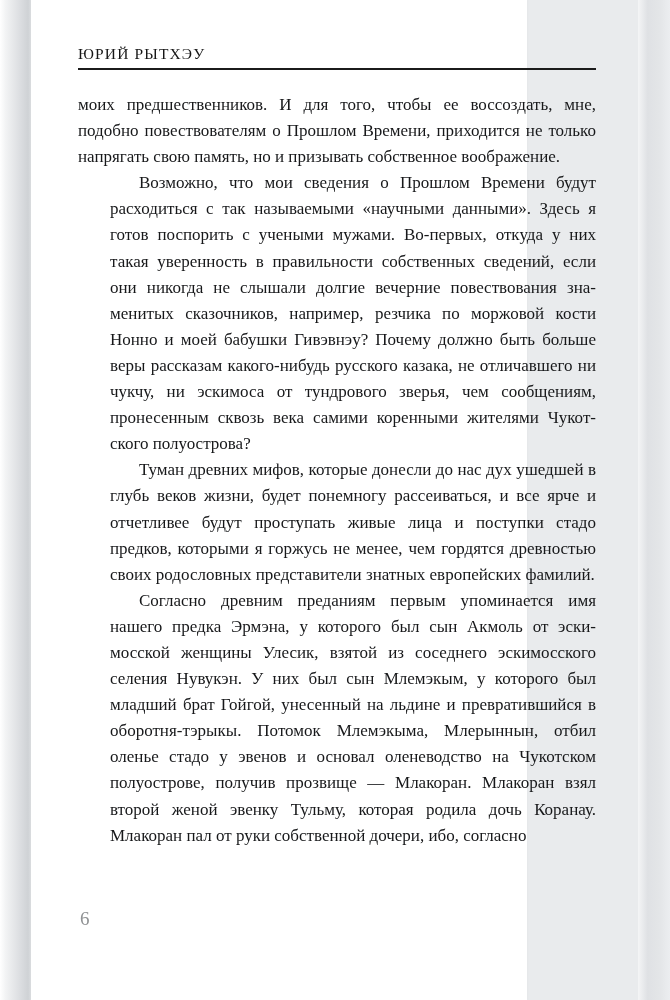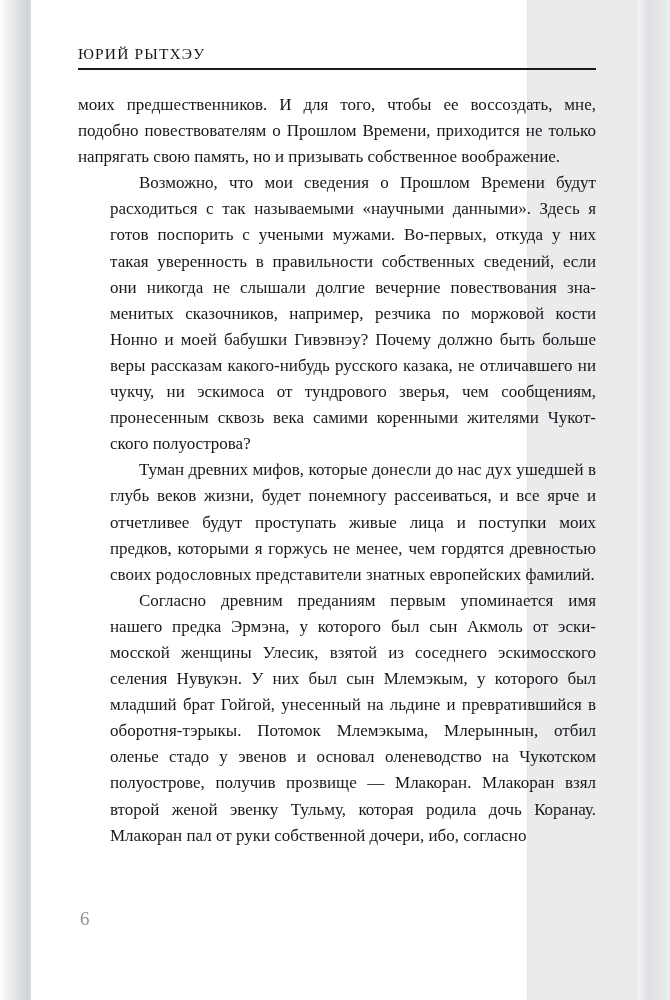--- a/index.html
+++ b/index.html
@@ -116,20 +116,20 @@
   <div id="page">
 
     <div id="running-head">
       <div id="running-head-title">ЮРИЙ РЫТХЭУ</div>
       <div id="running-head-rule"></div>
     </div>
 
     <div id="text-block">
       <p class="para">моих предшественников. И для того, чтобы ее воссоздать, мне, подобно повествователям о Прошлом Времени, приходится не только напрягать свою память, но и призывать собственное во­ображение.</p>
       <p class="para indent">Возможно, что мои сведения о Прошлом Времени будут расходиться с так называемыми «научными данными». Здесь я готов поспорить с учеными мужами. Во-первых, откуда у них такая уверенность в правильности собственных сведений, если они никогда не слышали долгие вечерние повествования зна­менитых сказочников, например, резчика по моржовой кости Нонно и моей бабушки Гивэвнэу? Почему должно быть больше веры рассказам какого-нибудь русского казака, не отличавшего ни чукчу, ни эскимоса от тундрового зверья, чем сообщениям, пронесенным сквозь века самими коренными жителями Чукот­ского полуострова?</p>
-      <p class="para indent">Туман древних мифов, которые донесли до нас дух ушед­шей в глубь веков жизни, будет понемногу рассеиваться, и все ярче и отчетливее будут проступать живые лица и поступки моих предков, которыми я горжусь не менее, чем гордятся древ­ностью своих родословных представители знатных европейских фамилий.</p>
+      <p class="para indent">Туман древних мифов, которые донесли до нас дух ушед­шей в глубь веков жизни, будет понемногу рассеиваться, и все ярче и отчетливее будут проступать живые лица и поступки стадо предков, которыми я горжусь не менее, чем гордятся древ­ностью своих родословных представители знатных европейских фамилий.</p>
       <p class="para indent">Согласно древним преданиям первым упоминается имя нашего предка Эрмэна, у которого был сын Акмоль от эски­мосской женщины Улесик, взятой из соседнего эскимосского селения Нувукэн. У них был сын Млемэкым, у которого был младший брат Гойгой, унесенный на льдине и превративший­ся в оборотня-тэрыкы. Потомок Млемэкыма, Млерыннын, от­бил оленье стадо у эвенов и основал оленеводство на Чукот­ском полуострове, получив прозвище — Млакоран. Млакоран взял второй женой эвенку Тульму, которая родила дочь Кора­нау. Млакоран пал от руки собственной дочери, ибо, согласно</p>
     </div>
 
     <div id="folio">6</div>
 
   </div>
 </div>
 
 </body></html>

